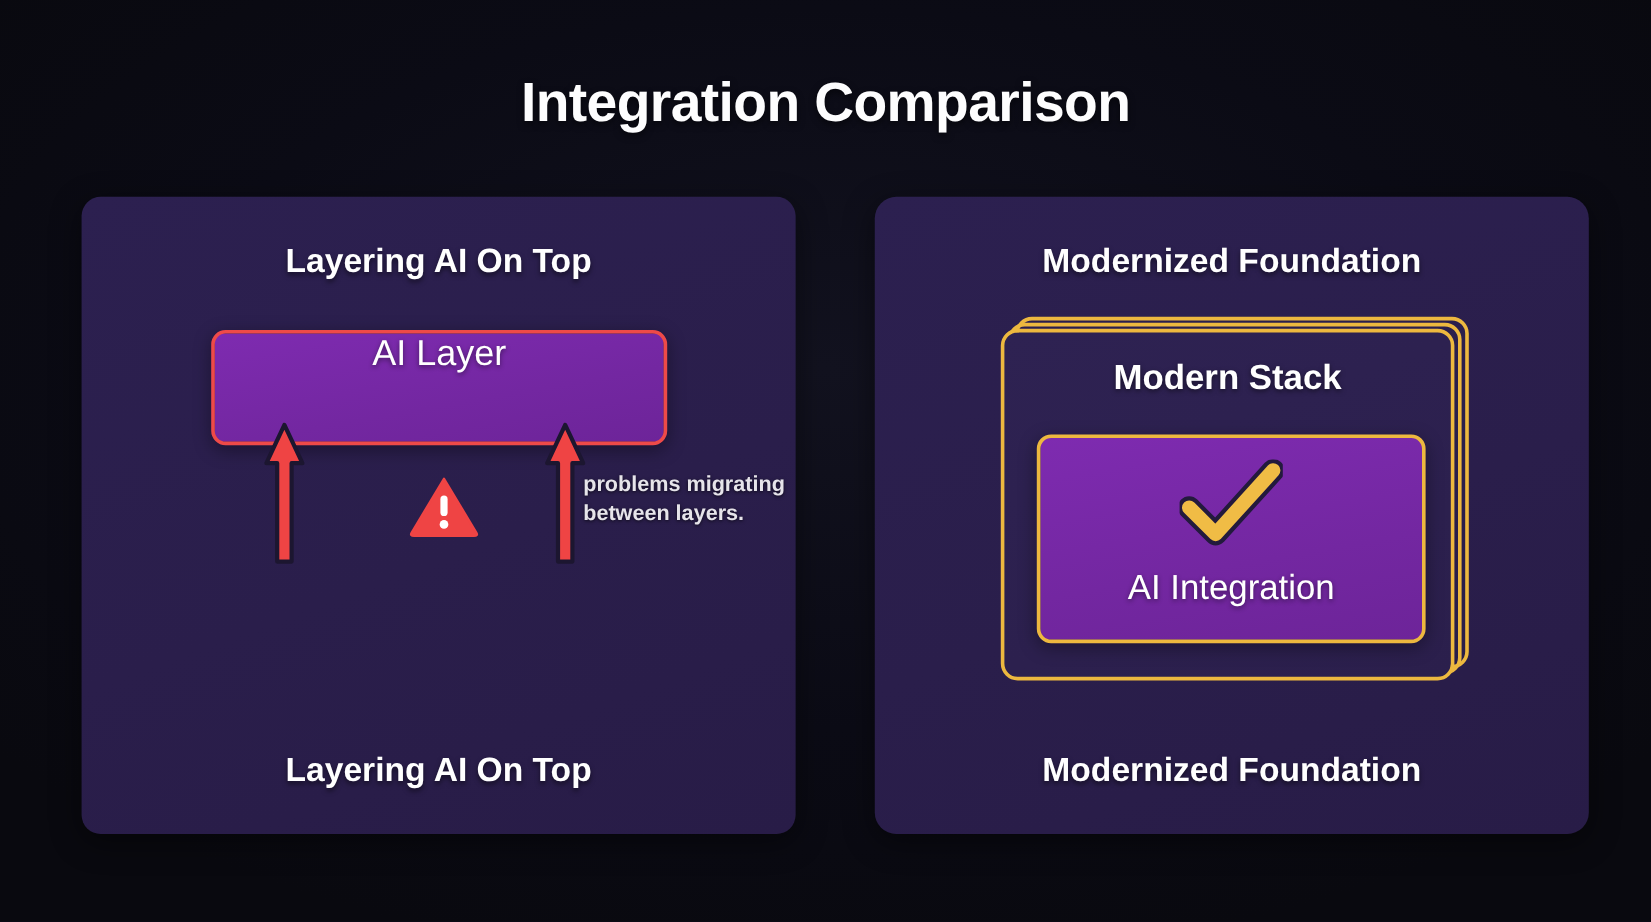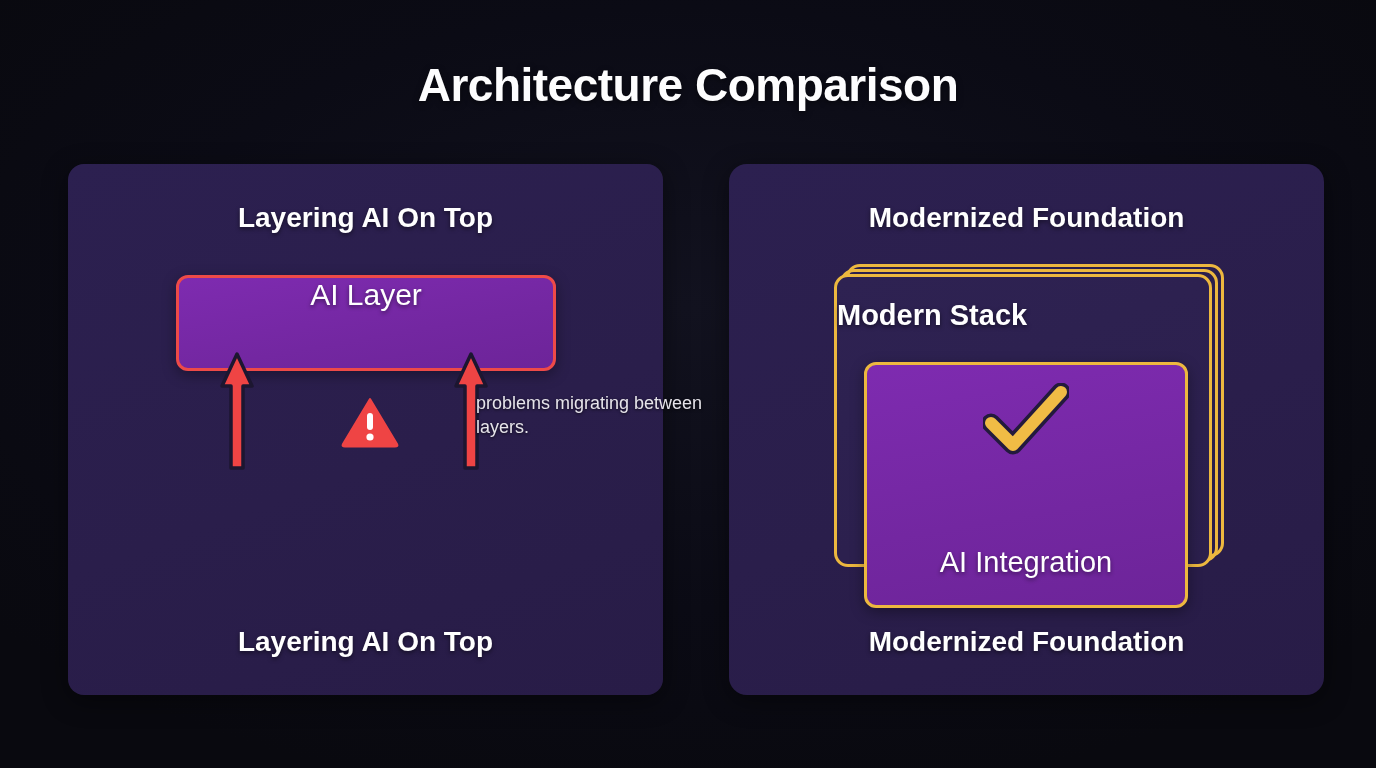--- a/index.html
+++ b/index.html
@@ -92,27 +92,27 @@
   .warn-icon {
     position:absolute;
     left:273px;
     top:232px;
     width:58px;
     height:52px;
   }
 
   .overflow-note {
     position:absolute;
-    left:408px;
+    left:418px;
     top:228px;
     width:230px;
     font-size:18px;
     line-height:1.32;
     color:#e6e4ea;
-    font-weight:400;
+    font-weight:700;
     text-shadow:0 1px 3px rgba(0,0,0,.7);
   }
 
   
   .stack-wrap {
     position:absolute;
     left:105px;
     top:100px;
     width:390px;
     height:305px;
@@ -132,31 +132,32 @@
     left:0px; top:10px;
     width:378px;
     height:293px;
     border:3px solid #edb83f;
     border-radius:14px;
     background:linear-gradient(160deg,#2e2252 0%,#2b1f4c 100%);
   }
   .modern-stack-label {
     position:absolute;
     left:0; top:22px; width:100%;
+    text-align:center;
     font-size:29px;
     font-weight:bold;
     color:#ffffff;
     text-shadow:0 2px 4px rgba(0,0,0,.5);
   }
   .ai-integration-box {
     position:absolute;
     left:27px;
     top:85px;
     width:324px;
-    height:246px;
+    height:174px;
     background:linear-gradient(170deg,#7e2bb0 0%,#7327a1 60%,#6d2499 100%);
     border:3px solid #edb83f;
     border-radius:12px;
     box-shadow:0 4px 14px rgba(0,0,0,.35);
   }
   .check-icon {
     position:absolute;
     left:50%; top:18px;
     transform:translateX(-50%);
     width:86px; height:72px;
@@ -169,21 +170,21 @@
     color:#ffffff;
     font-weight:400;
     text-shadow:0 2px 4px rgba(0,0,0,.45);
   }
 </style>
 </head>
 <body>
 
 <div id="canvas">
 
-  <div class="page-title">Architecture Comparison</div>
+  <div class="page-title">Integration Comparison</div>
 
   <div class="panel left">
 
     <div class="panel-heading">Layering AI On Top</div>
 
     <div class="ai-layer-box">
       <span>AI Layer</span>
     </div>
 
     <svg class="arrow a1" viewBox="0 0 34 118">

